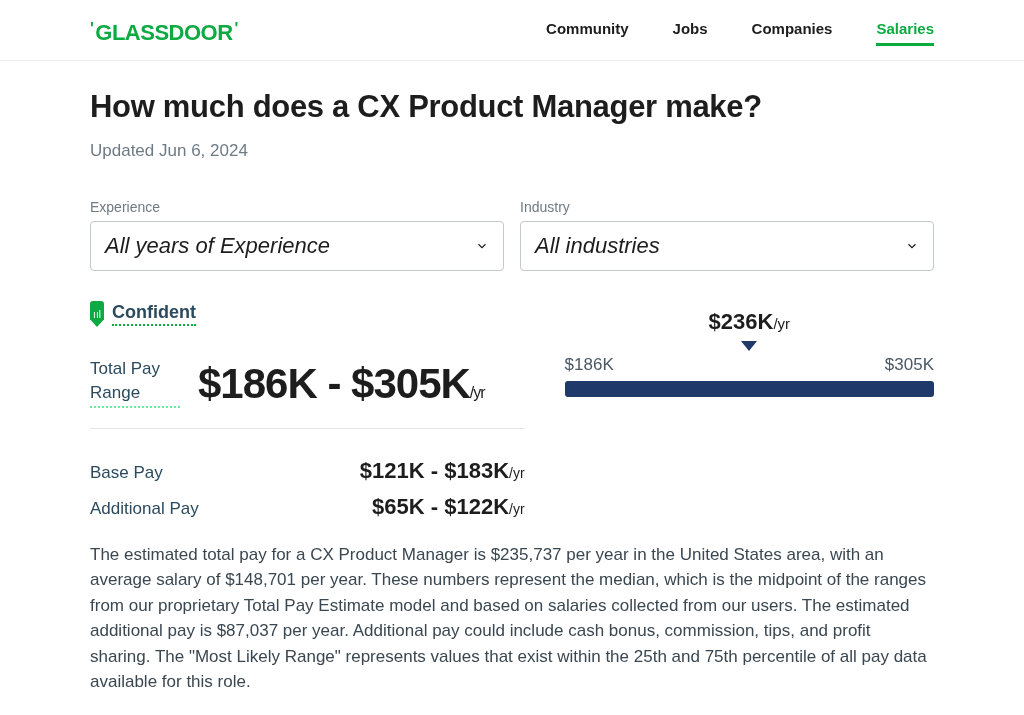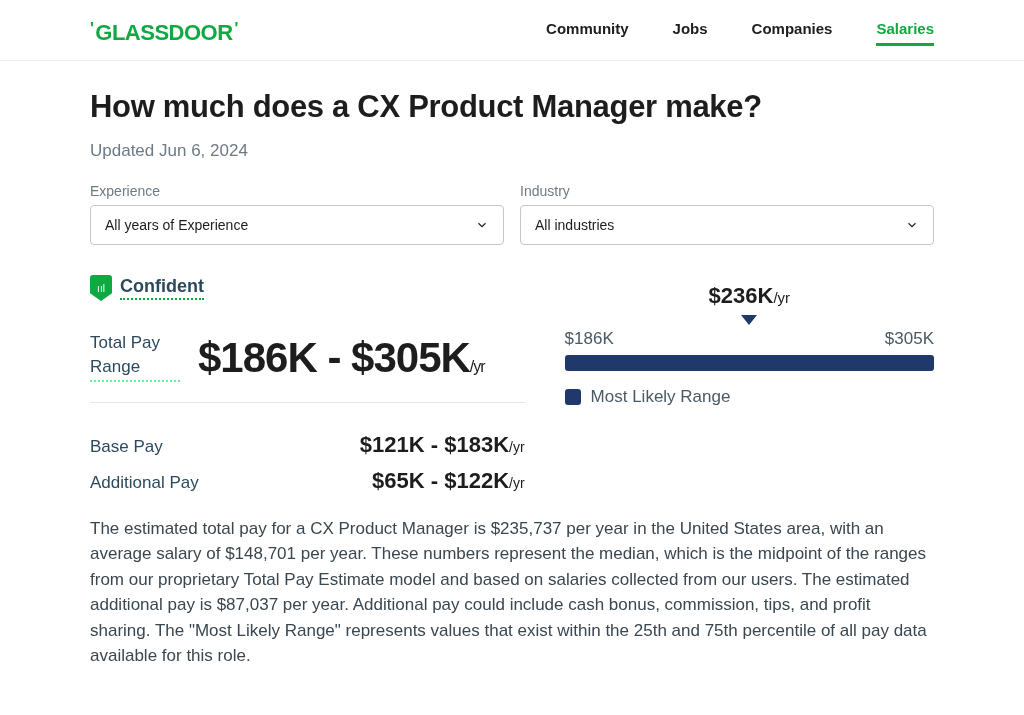--- a/index.html
+++ b/index.html
@@ -8,29 +8,29 @@
 .logo { color:#0caa41; font-weight:900; font-size:22px; letter-spacing:-0.5px; text-transform:uppercase;text-align:right; }
 .logo .q1 { font-size:16px; vertical-align:top; margin-right:2px; }
 .logo .q2 { font-size:16px; vertical-align:top; margin-left:2px; }
 .nav { display:flex; gap:44px; }
 .nav a { color:#1d1d1d; font-weight:600; font-size:15px; text-decoration:none; cursor:pointer; padding-bottom:6px; }
 .nav a.active { color:#0caa41; border-bottom:3px solid #0caa41; }
 .content { padding:28px 90px 40px; max-width:1024px; }
 h1 { font-size:31px; font-weight:800; color:#1d1d1d; letter-spacing:-0.3px; }
 .updated { color:#6e7a84; font-size:17px; margin-top:16px; }
 .selects { display:flex; gap:16px; margin-top:22px; }
-.sel-group { flex:1; display:flex; flex-direction:column; }
+.sel-group { flex:1; display:flex; flex-direction:column;margin-top:16px; }
 .sel-label { color:#6e7a84; font-size:14px; margin-bottom:6px; }
-.sel { border:1px solid #c2c8cc; border-radius:4px; padding:11px 14px; display:flex; align-items:center; justify-content:space-between; cursor:pointer; font-size:14px; }
+.sel { border:1px solid #c2c8cc; border-radius:4px; padding:11px 14px; display:flex; align-items:center; justify-content:space-between; cursor:pointer; font-size:22px;font-style:italic; }
 .sel .chev { width:14px; height:14px; }
 .two-col { display:flex; margin-top:30px; gap:40px; }
 .left { flex:1; min-width:0; }
 .right { flex:0.85; padding-top:8px; }
 .conf-row { display:flex; align-items:center; gap:8px; }
-.shield { width:22px; height:26px; background:#0caa41; border-radius:3px 3px 3px 3px; clip-path:polygon(0 0,100% 0,100% 70%,50% 100%,0 70%); display:flex; align-items:center; justify-content:center; }
+.shield { width:14px; height:26px; background:#0caa41; border-radius:3px 3px 3px 3px; clip-path:polygon(0 0,100% 0,100% 70%,50% 100%,0 70%); display:flex; align-items:center; justify-content:center; }
 .shield span { color:#fff; font-size:10px; }
 .conf-label { font-weight:700; font-size:18px; color:#2b4a5e; border-bottom:2px dotted #0caa41; padding-bottom:1px; }
 .big-wrap { display:flex; align-items:flex-end; gap:18px; margin-top:30px; border-bottom:1px solid #e3e7ea; padding-bottom:20px; }
 .tot-label { font-size:17px; color:#2b4a5e; border-bottom:2px dotted #6e9; padding-bottom:1px; line-height:1.4; max-width:90px; }
 .big-range { font-size:42px; font-weight:900; letter-spacing:-1px; text-align:center; line-height:1.1; }
 .big-suffix { font-size:16px; font-weight:400; }
 .pay-rows { margin-top:29px; }
 .pay-row { display:flex; justify-content:space-between; align-items:baseline; margin-top:10px; }
 .pay-l { font-size:17px; color:#2b4a5e; }
 .pay-r { font-size:22px; font-weight:800; }
@@ -108,21 +108,17 @@
       </div>
     </div>
     <div class="right">
       <div class="median"><span>$236K</span><span class="sfx">/yr</span></div>
       <div class="tri"></div>
       <div class="range-labels">
         <span>$186K</span>
         <span>$305K</span>
       </div>
       <div class="bar"></div>
-      <div class="legend">
-        <div class="sw"></div>
-        <span>Most Likely Range</span>
-      </div>
     </div>
   </div>
 
   <div class="desc">The estimated total pay for a CX Product Manager is $235,737 per year in the United States area, with an average salary of $148,701 per year. These numbers represent the median, which is the midpoint of the ranges from our proprietary Total Pay Estimate model and based on salaries collected from our users. The estimated additional pay is $87,037 per year. Additional pay could include cash bonus, commission, tips, and profit sharing. The "Most Likely Range" represents values that exist within the 25th and 75th percentile of all pay data available for this role.</div>
 </div>
 
 </body></html>

